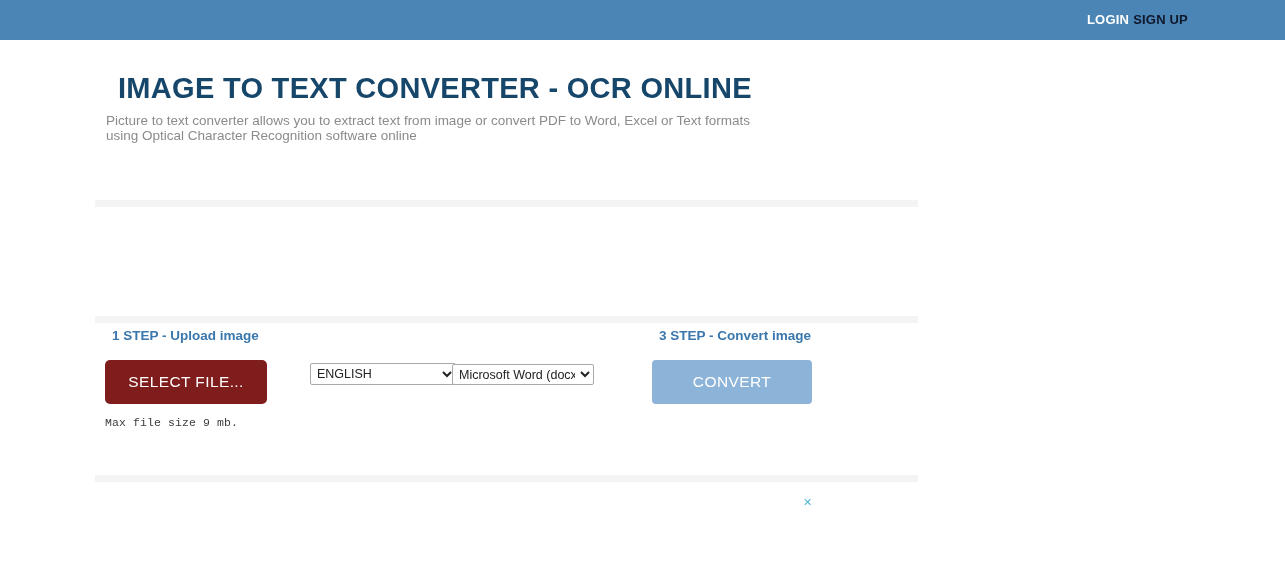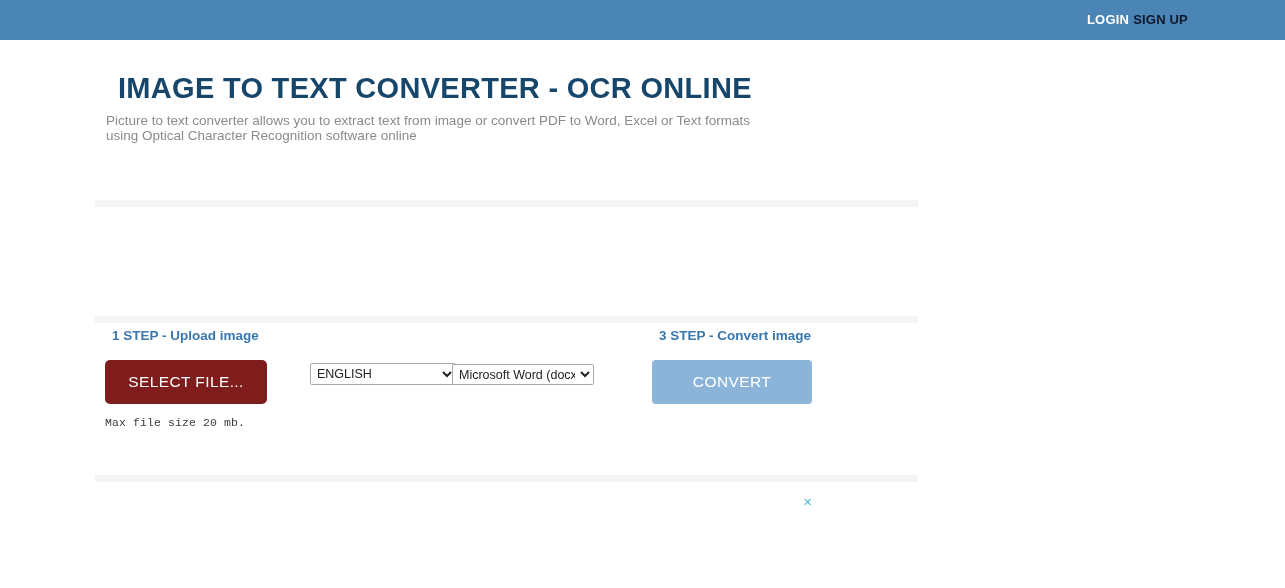--- a/index.html
+++ b/index.html
@@ -302,21 +302,21 @@
     <select id="language-select">
       <option>ENGLISH</option>
     </select>
 
     <select id="format-select">
       <option>Microsoft Word (docx)</option>
     </select>
 
     <button id="convert-button">CONVERT</button>
 
-    <div id="max-filesize-note">Max file size 20 mb.</div>
+    <div id="max-filesize-note">Max file size 9 mb.</div>
   </div>
 
   <div class="divider" id="divider-bot"></div>
 
   <div id="ad-bottom">
     <div id="ad-bottom-ghost"></div>
   </div>
 
   <span class="ad-close" id="ad-close-1">✕</span>
   <span class="ad-close" id="ad-close-2">✕</span>

